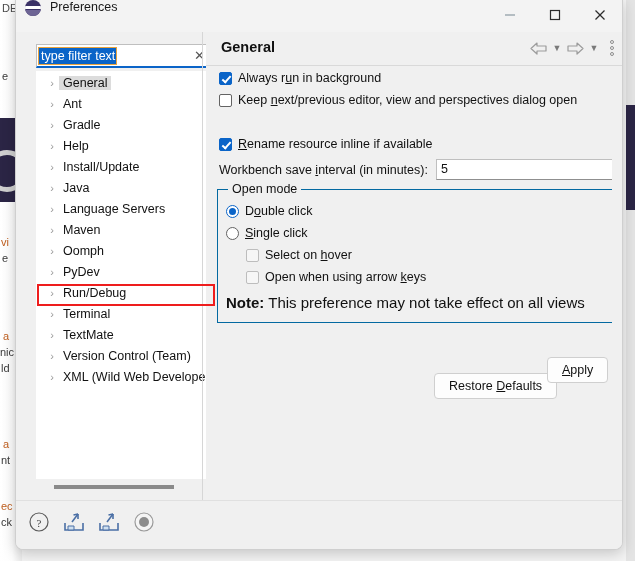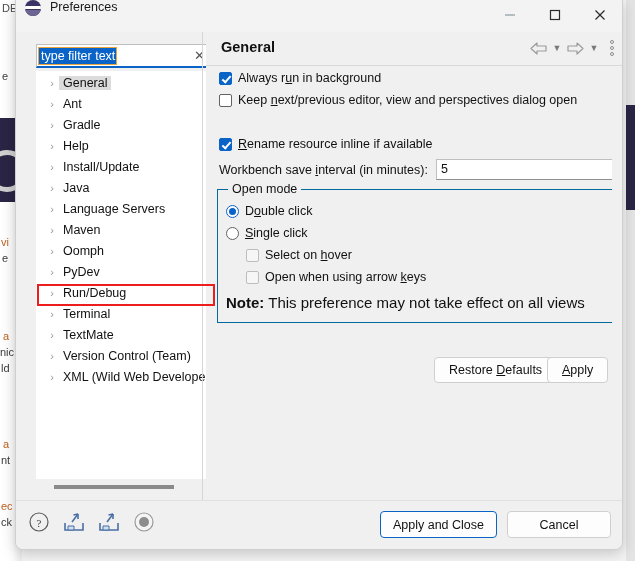--- a/index.html
+++ b/index.html
@@ -232,21 +232,21 @@
   .rb.sel::after {
     content:""; position:absolute; left:2px; top:2px;
     width:7px; height:7px; border-radius:50%; background:#0a64c8;
   }
   #note-row {
     position: absolute; left: 8px; top: 104px;
     font-size: 15px; color: #111;
   }
   #note-row b { font-weight: bold; }
 
-  #btn-restore { position: absolute; left: 228px; top: 290px; }
+  #btn-restore { position: absolute; left: 228px; top: 306px; }
   #btn-apply   { position: absolute; left: 341px; top: 290px; }
   .pbtn {
     height: 26px; background: #fdfdfd;
     border: 1px solid #cfcfcf; border-radius: 4px;
     font-size: 12.5px; color: #111;
     display: flex; align-items: center; justify-content: center;
     padding: 0 14px;
   }
 
   
@@ -518,18 +518,14 @@
           </svg>
       </span>
       <span>
         <svg width="22" height="22" viewBox="0 0 22 22">
             <circle cx="11" cy="11" r="9" fill="#f5f5f5" stroke="#9a9a9a" stroke-width="1.2"></circle>
             <circle cx="11" cy="11" r="5" fill="#8d8d8d"></circle>
           </svg>
       </span>
     </div>
 
-    <div id="footer-buttons">
-      <div class="fbtn primary">Apply and Close</div>
-      <div class="fbtn">Cancel</div>
-    </div>
   </div>
 </div>
 
 </body></html>

